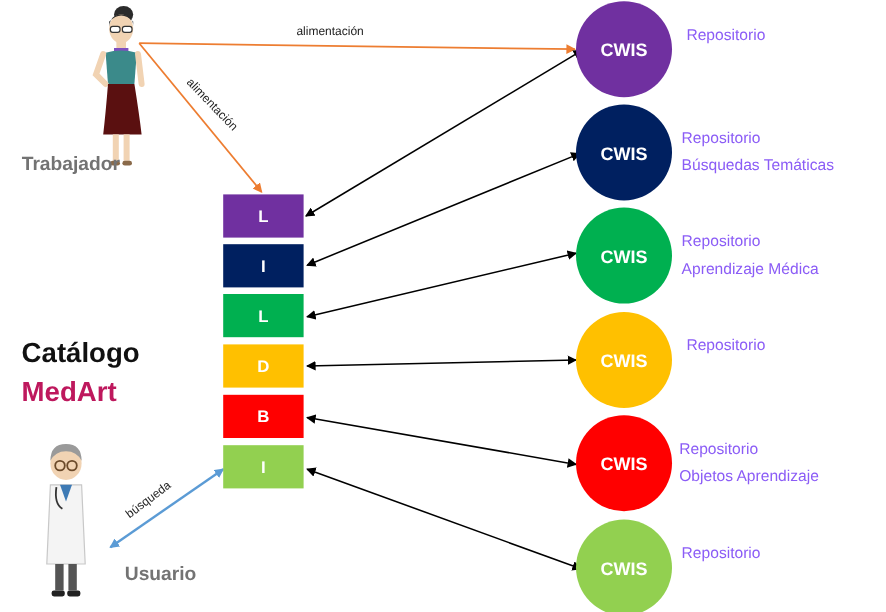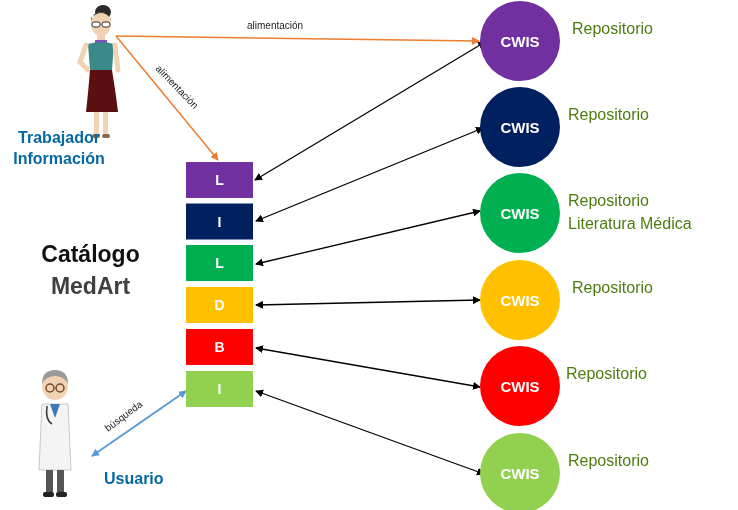--- a/index.html
+++ b/index.html
@@ -1,22 +1,22 @@
 <!DOCTYPE html>
 <html><head>
 <meta charset="utf-8">
 <style>
   html, body { margin: 0; padding: 0; background: #ffffff; }
   body { width: 738px; height: 510px; position: relative; overflow: hidden;
          font-family: "Liberation Sans", "DejaVu Sans", sans-serif; }
   #diagram { position: absolute; left: 0; top: 0; }
   .abs { position: absolute; }
-  .actor-label { font-size: 16px; font-weight: bold; color: #0369a1; text-align: center; line-height: 21px; }
-  .catalog { font-size: 23px; font-weight: bold; text-align: center; line-height: 32px; color: #111; }
-  .repo-label { font-size: 16px; color: #4d7c0f; line-height: 23px; }
+  .actor-label { font-size: 16px; font-weight: bold; color: #737373; text-align: center; line-height: 21px; }
+  .catalog { font-size: 23px; font-weight: bold; line-height: 32px; color: #111; margin-top: 40px; }
+  .repo-label { font-size: 13px; color: #8b5cf6; line-height: 23px; }
 </style>
 </head>
 <body>
 
 <svg id="diagram" width="738" height="510" viewBox="0 0 738 510">
   <defs>
     <marker id="arrBlack" markerWidth="8" markerHeight="8" refX="7" refY="4" orient="auto-start-reverse" markerUnits="userSpaceOnUse">
       <path d="M0,0 L8,4 L0,8 z" fill="#000"></path>
     </marker>
     <marker id="arrOrange" markerWidth="8" markerHeight="8" refX="7" refY="4" orient="auto" markerUnits="userSpaceOnUse">
@@ -125,43 +125,44 @@
       </g>
       <g>
         <circle cx="520" cy="473" r="40" fill="#92d050"></circle>
         <text x="520" y="479" text-anchor="middle" fill="#ffffff" font-size="15" font-weight="bold" font-family="Liberation Sans, sans-serif">CWIS</text>
       </g>
     </g>
 </svg>
 
 <div class="abs actor-label" style="left:0; top:127px; width:118px;">
   <div>Trabajador</div>
-  <div>Información</div>
 </div>
 
 <div class="abs catalog" style="left:18px; top:238px; width:145px;">
   <div>Catálogo</div>
-  <div id="catalog-brand" style="color: #404040;">MedArt</div>
+  <div id="catalog-brand" style="color: #be185d;">MedArt</div>
 </div>
 
 <div class="abs actor-label" style="left:104px; top:468px;">Usuario</div>
 
 <div id="repo-labels">
     <div class="abs repo-label" style="left: 572px; top: 17px;">
       <div>Repositorio</div>
     </div>
     <div class="abs repo-label" style="left: 568px; top: 103px;">
       <div>Repositorio</div>
+      <div>Búsquedas Temáticas</div>
     </div>
     <div class="abs repo-label" style="left: 568px; top: 189px;">
       <div>Repositorio</div>
-      <div>Literatura Médica</div>
+      <div>Aprendizaje Médica</div>
     </div>
     <div class="abs repo-label" style="left: 572px; top: 276px;">
       <div>Repositorio</div>
     </div>
     <div class="abs repo-label" style="left: 566px; top: 362px;">
       <div>Repositorio</div>
+      <div>Objetos Aprendizaje</div>
     </div>
     <div class="abs repo-label" style="left: 568px; top: 449px;">
       <div>Repositorio</div>
     </div>
   </div>
 
 </body></html>

